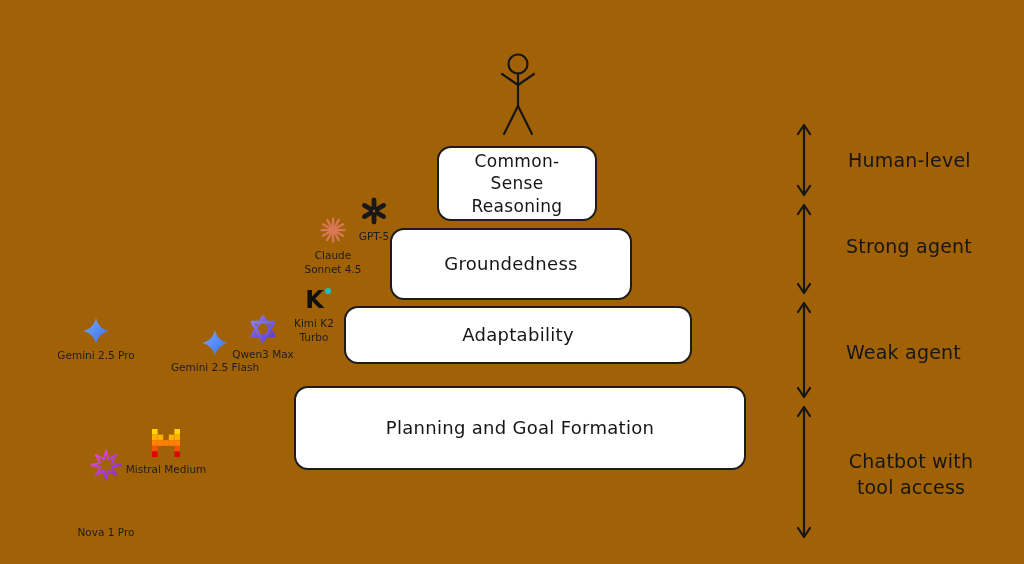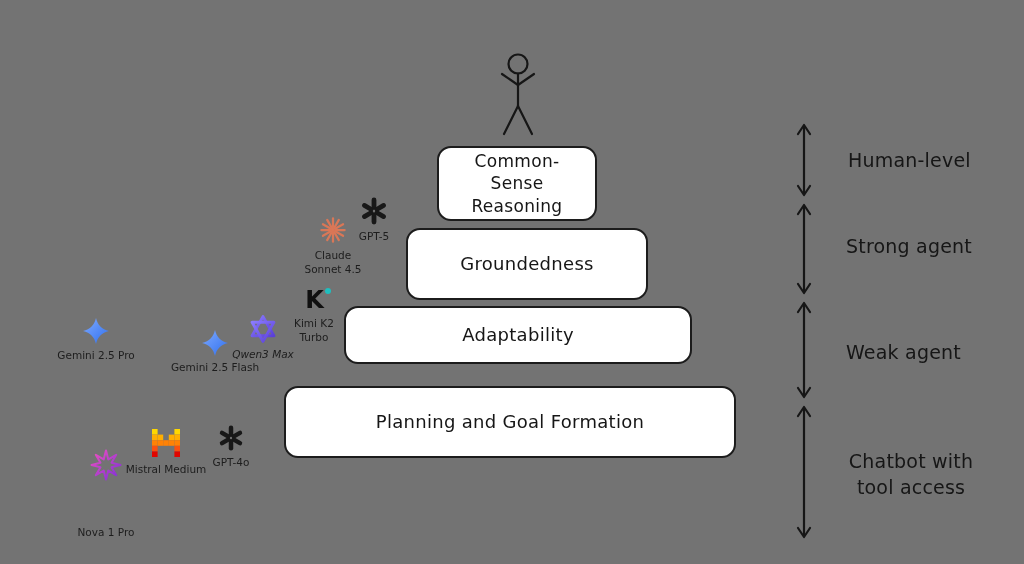--- a/index.html
+++ b/index.html
@@ -1,18 +1,18 @@
 <!DOCTYPE html>
 <html><head>
 <meta charset="utf-8">
 <style>
   * { margin:0; padding:0; box-sizing:border-box; }
   html,body { background:#ffffff; }
   body { font-family:"DejaVu Sans", sans-serif; color:#161616; }
-  .canvas { position:relative; width:1024px; height:564px; background:#737373; overflow:hidden; }
+  .canvas { position:relative; width:1024px; height:564px; background:#a16207; overflow:hidden; }
 
   .level {
     position:absolute; background:#fff;
     border:2.2px solid #1c1c1c; border-radius:14px;
     display:flex; align-items:center; justify-content:center;
     text-align:center; font-size:18px; font-weight:500; letter-spacing:.3px;
     padding:0 12px; line-height:1.3;
   }
 
   .stickman { position:absolute; left:496px; top:52px; }
@@ -61,25 +61,25 @@
       <line x1="22" y1="21.5" x2="22" y2="54"></line>
       <line x1="22" y1="33" x2="6" y2="22"></line>
       <line x1="22" y1="33" x2="38" y2="22"></line>
       <line x1="22" y1="54" x2="8" y2="82"></line>
       <line x1="22" y1="54" x2="36" y2="82"></line>
     </g>
   </svg>
 
   <div class="level" style="left:437px; top:146px; width:160px; height:75px; font-size:17px;">Common-Sense Reasoning</div>
 
-  <div class="level" style="left:406px; top:228px; width:242px; height:72px;">Groundedness</div>
+  <div class="level" style="left:390px; top:228px; width:242px; height:72px;">Groundedness</div>
 
   <div class="level" style="left:344px; top:306px; width:348px; height:58px;">Adaptability</div>
 
-  <div class="level" style="left:284px; top:386px; width:452px; height:72px;">Planning and Goal Formation</div>
+  <div class="level" style="left:294px; top:386px; width:452px; height:84px;">Planning and Goal Formation</div>
 
 
   <svg class="arrow" style="top:122px" width="20" height="76" viewBox="0 0 20 76">
     <g stroke="#161616" stroke-width="2.2" fill="none" stroke-linecap="round" stroke-linejoin="round">
       <line x1="10" y1="5" x2="10" y2="71"></line>
       <polyline points="4,12 10,3 16,12"></polyline>
       <polyline points="4,64 10,73 16,64"></polyline>
     </g>
   </svg>
 
@@ -164,21 +164,21 @@
     <div class="mlabel nowrap">Gemini 2.5 Pro</div>
   </div>
 
   <div class="model" style="left:144px; top:329px; width:86px;margin-left:28px;">
     <svg width="28" height="28" viewBox="0 0 40 40">
       <path d="M20 1.5 C22.4 11.8 28.2 17.6 38.5 20 C28.2 22.4 22.4 28.2 20 38.5 C17.6 28.2 11.8 22.4 1.5 20 C11.8 17.6 17.6 11.8 20 1.5 Z" fill="url(#gem)"></path>
     </svg>
     <div class="mlabel nowrap">Gemini 2.5 Flash</div>
   </div>
 
-  <div class="model" style="left:227px; top:314px; width:72px;font-style:italic;">
+  <div class="model" style="left:227px; top:314px; width:72px;">
     <svg width="30" height="30" viewBox="0 0 40 40">
       <g stroke="url(#qw)" stroke-width="4" fill="none" stroke-linejoin="round">
         <path d="M20 3.5 L34.5 29 L5.5 29 Z"></path>
         <path d="M20 36.5 L5.5 11 L34.5 11 Z"></path>
       </g>
     </svg>
     <div class="mlabel nowrap">Qwen3 Max</div>
   </div>
 
   <div class="model" style="left:124px; top:427px; width:84px;justify-content:flex-end;">
@@ -197,33 +197,20 @@
           <rect x="30.5" y="16.5" width="7" height="7" fill="#FF8205"></rect>
         <rect x="2.5" y="23.5" width="7" height="7" fill="#FA500F"></rect>
           <rect x="30.5" y="23.5" width="7" height="7" fill="#FA500F"></rect>
         <rect x="2.5" y="30.5" width="7" height="7" fill="#E10500"></rect>
           <rect x="30.5" y="30.5" width="7" height="7" fill="#E10500"></rect>
       </g>
     </svg>
     <div class="mlabel nowrap">Mistral Medium</div>
   </div>
 
-  <div class="model" style="left:205px; top:424px; width:52px;">
-    <svg width="28" height="28" viewBox="0 0 40 40">
-      <g fill="#181818">
-        <rect x="16.8" y="2" width="6.4" height="16.5" rx="3.2" transform="rotate(0 20 20)"></rect>
-        <rect x="16.8" y="2" width="6.4" height="16.5" rx="3.2" transform="rotate(60 20 20)"></rect>
-        <rect x="16.8" y="2" width="6.4" height="16.5" rx="3.2" transform="rotate(120 20 20)"></rect>
-        <rect x="16.8" y="2" width="6.4" height="16.5" rx="3.2" transform="rotate(180 20 20)"></rect>
-        <rect x="16.8" y="2" width="6.4" height="16.5" rx="3.2" transform="rotate(240 20 20)"></rect>
-        <rect x="16.8" y="2" width="6.4" height="16.5" rx="3.2" transform="rotate(300 20 20)"></rect>
-      </g>
-    </svg>
-    <div class="mlabel nowrap">GPT-4o</div>
-  </div>
 
   <div class="model" style="left:74px; top:448px; width:64px;gap:44px;">
     <svg width="34" height="34" viewBox="0 0 40 40">
       <polygon points="20,3 22.7,13.5 32,8 26.5,17.3 37,20 26.5,22.7 32,32 22.7,26.5 20,37 17.3,26.5 8,32 13.5,22.7 3,20 13.5,17.3 8,8 17.3,13.5" fill="none" stroke="url(#novag)" stroke-width="2.4" stroke-linejoin="round"></polygon>
     </svg>
     <div class="mlabel nowrap">Nova 1 Pro</div>
   </div>
 
 </div>
 

